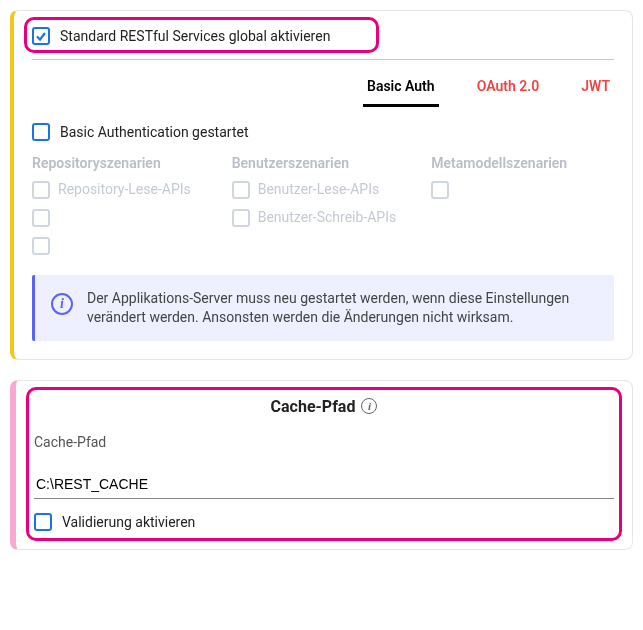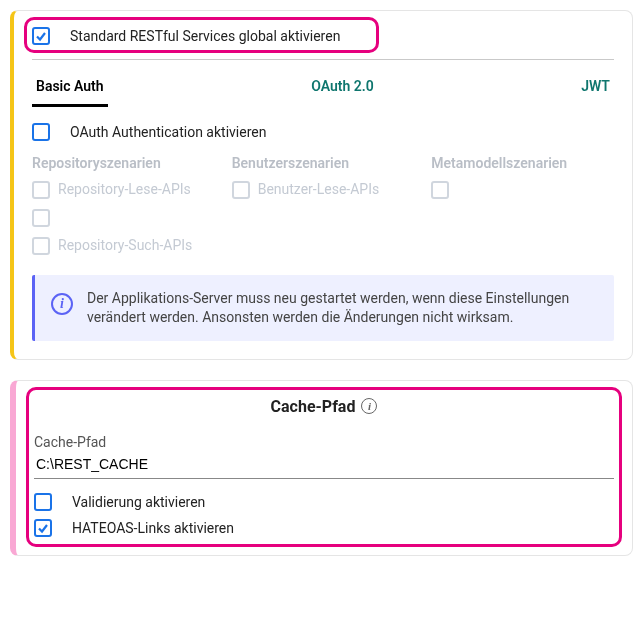--- a/index.html
+++ b/index.html
@@ -23,21 +23,21 @@
   .card-accent-yellow { border-left: 4px solid #f5c518; }
   .card-accent-red    { border-left: 6px solid #f9a8d4; }
 
   .annot {
     position: absolute;
     border: 3px solid #e6007e;
     border-radius: 10px;
     pointer-events: none;
   }
 
-  .row { display: flex; align-items: center; gap: 20px; }
+  .row { display: flex; align-items: center; gap: 10px; }
   .row + .row { margin-top: 8px; }
 
   .checkbox {
     width: 18px; height: 18px;
     border: 2px solid #1a73e8;
     border-radius: 3px;
     display: inline-flex;
     align-items: center;
     justify-content: center;
     flex-shrink: 0;
@@ -45,28 +45,28 @@
     cursor: pointer;
   }
   .checkbox.disabled { border-color: #d0d6de; cursor: default; }
   .checkbox svg { display: none; stroke: #1a73e8; }
   .checkbox.checked svg { display: block; }
 
   hr.sep { border: none; border-top: 1px solid #c9c9c9; margin: 14px 0 6px; }
 
   .tabs {
     display: flex;
-    justify-content: space-between;
+    justify-content: flex-end;
     gap: 34px;
     margin: 8px 0 16px;
   }
   .tab {
     padding: 10px 4px;
     font-weight: 600;
-    color: #0f766e;
+    color: #ef4444;
     cursor: pointer;
     border-bottom: 3px solid transparent;
   }
   .tab.active { color: #000; border-bottom-color: #000; }
 
   .scenario-grid {
     display: grid;
     grid-template-columns: 1fr 1fr 1fr;
     column-gap: 17px;
     margin-top: 14px;
@@ -116,20 +116,21 @@
   .field-label { color: #555; margin-bottom: 2px; display:block; }
   .text-input {
     width: 100%;
     border: none;
     border-bottom: 1px solid #888;
     padding: 4px 2px 6px;
     font-size: 14px;
     outline: none;
     background: transparent;
     margin-bottom: 14px;
+    margin-top: 20px;
   }
 </style>
 </head>
 <body>
 
 <div class="card card-accent-yellow">
   <div class="annot" style="top:6px; left:10px; width:355px; height:36px;"></div>
 
   <div class="row">
     <span class="checkbox checked">
@@ -145,43 +146,46 @@
   <div class="tabs">
     <div class="tab active">Basic Auth</div>
     <div class="tab">OAuth 2.0</div>
     <div class="tab">JWT</div>
   </div>
 
   <div class="row">
     <span class="checkbox">
       
     </span>
-    <span>OAuth Authentication aktivieren</span>
+    <span>Basic Authentication gestartet</span>
   </div>
 
   <div class="scenario-grid">
     <div>
       <div class="scenario-col-title">Repositoryszenarien</div>
       <div class="scenario-item">
         <span class="checkbox disabled"></span>
         <span>Repository-Lese-APIs</span>
       </div>
       <div class="scenario-item">
         <span class="checkbox disabled"></span>
       </div>
       <div class="scenario-item">
         <span class="checkbox disabled"></span>
-        <span>Repository-Such-APIs</span>
       </div>
     </div>
     <div>
       <div class="scenario-col-title">Benutzerszenarien</div>
       <div class="scenario-item">
         <span class="checkbox disabled"></span>
         <span>Benutzer-Lese-APIs</span>
+      </div>
+      <div class="scenario-item">
+        <span class="checkbox disabled"></span>
+        <span>Benutzer-Schreib-APIs</span>
       </div>
     </div>
     <div>
       <div class="scenario-col-title">Metamodellszenarien</div>
       <div class="scenario-item">
         <span class="checkbox disabled"></span>
       </div>
     </div>
   </div>
 
@@ -201,21 +205,13 @@
 
   <label class="field-label">Cache-Pfad</label>
   <input type="text" class="text-input" value="C:\REST_CACHE" style="">
 
   <div class="row">
     <span class="checkbox">
       
     </span>
     <span>Validierung aktivieren</span>
   </div>
-  <div class="row">
-    <span class="checkbox checked">
-      <svg width="12" height="12" viewBox="0 0 12 12" fill="none" stroke-width="2.2">
-          <path d="M2 6.5 L5 9.5 L10 3"></path>
-        </svg>
-    </span>
-    <span>HATEOAS-Links aktivieren</span>
-  </div>
 </div>
 
 </body></html>

